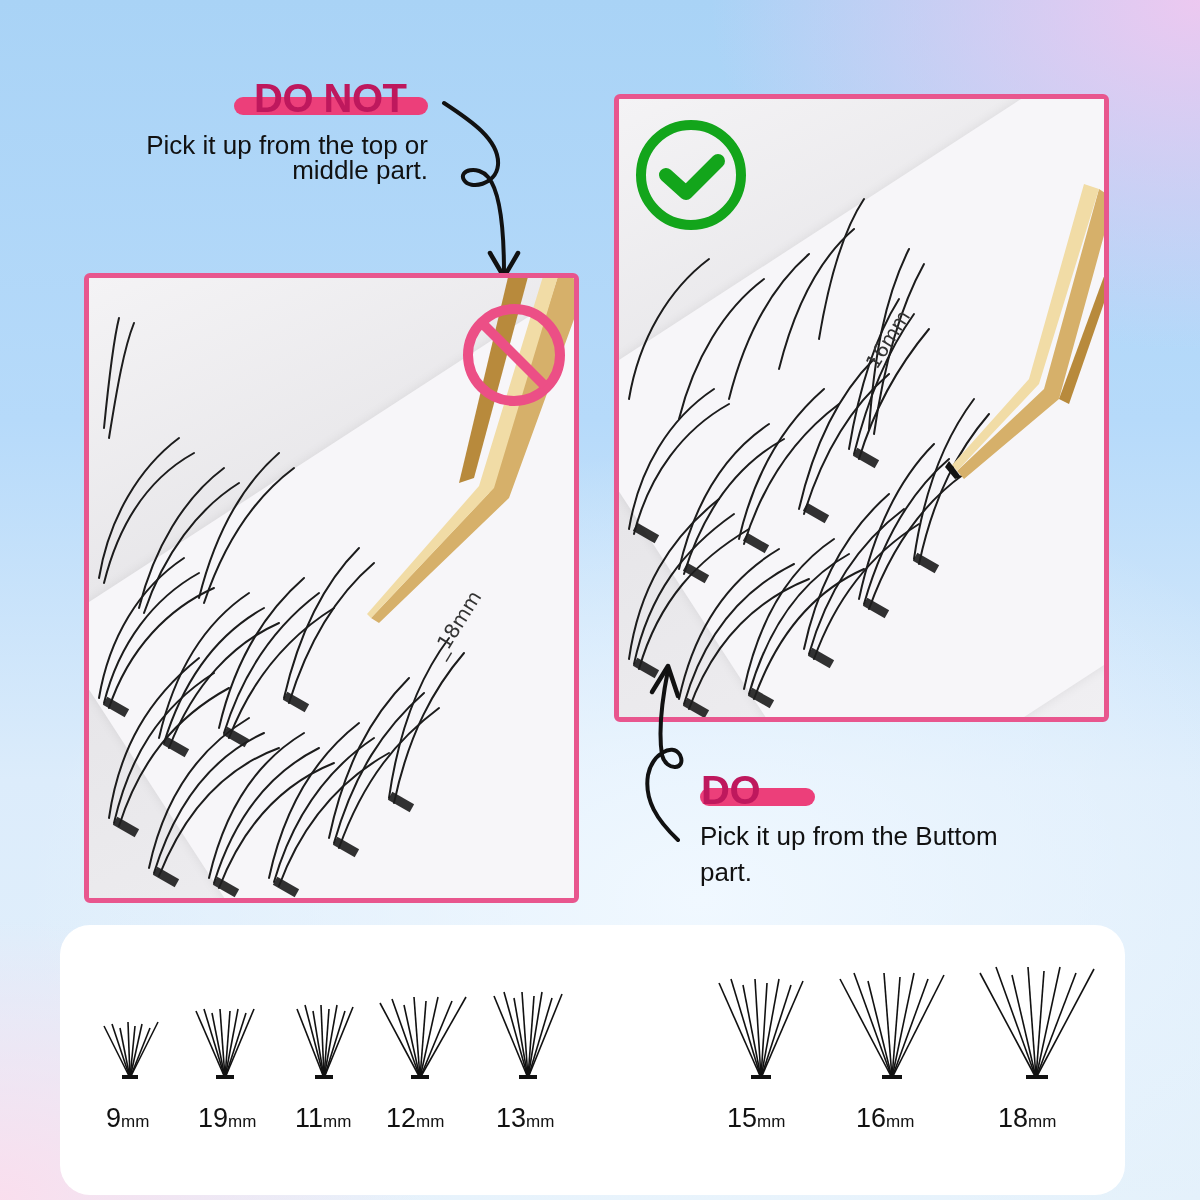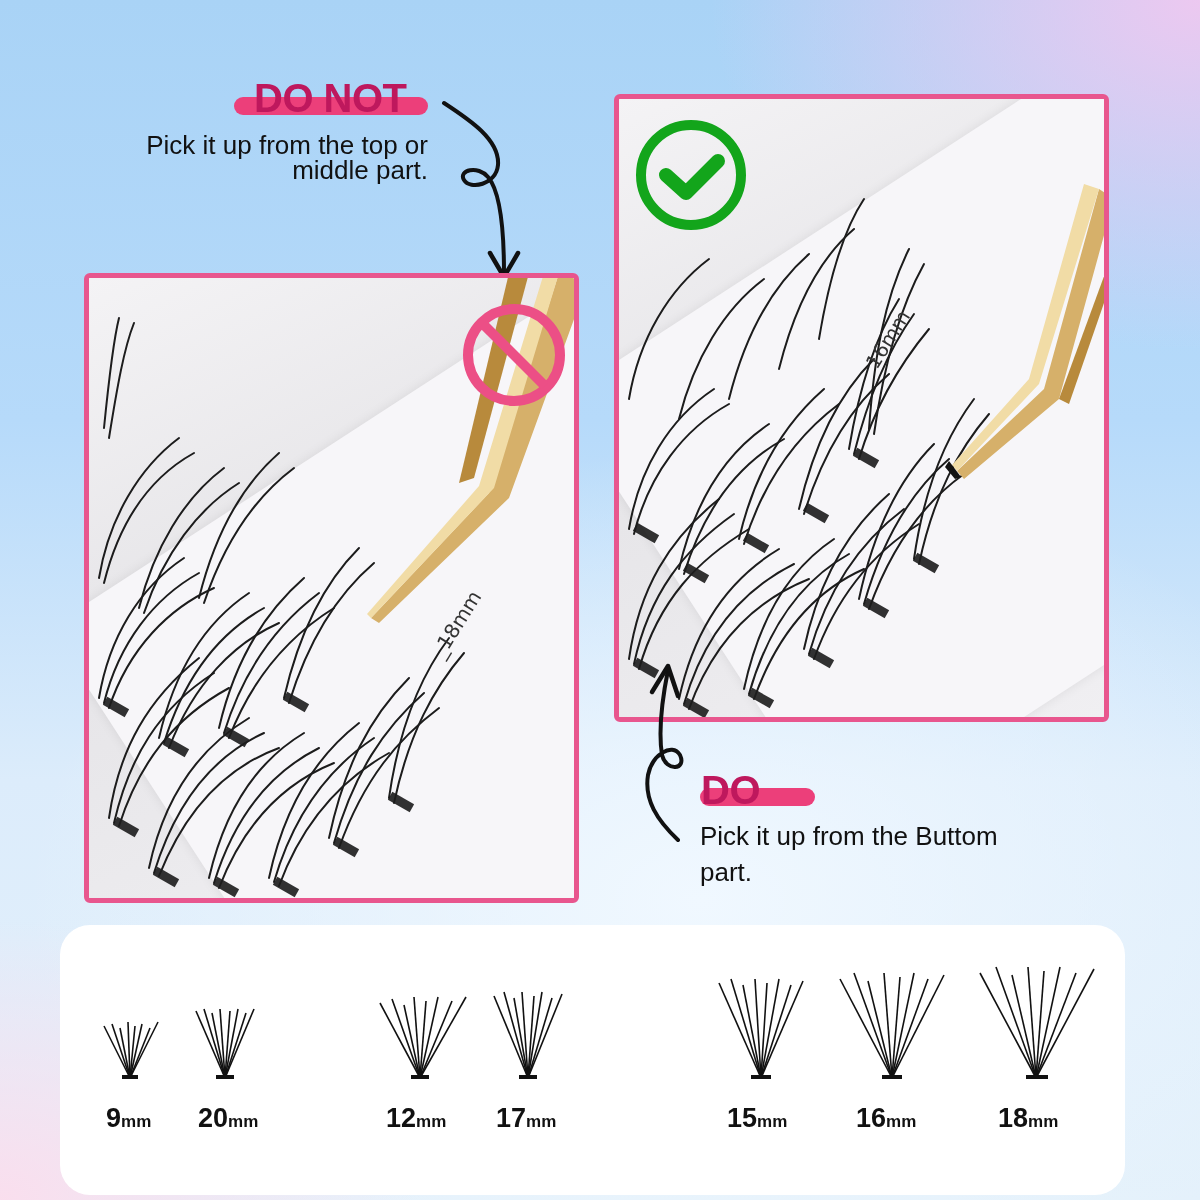--- a/index.html
+++ b/index.html
@@ -68,21 +68,21 @@
   .lash-card {
     position: absolute;
     left: 60px; top: 925px;
     width: 1065px; height: 270px;
     background: #ffffff;
     border-radius: 30px;
   }
   .lash-item {
     position: absolute;
     top: 0; height: 270px;
-    display: flex; flex-direction: column; align-items: center; font-weight: bold;
+    display: flex; flex-direction: column; align-items: center;
   }
   .lash-item svg { position: absolute; }
   .lash-label {
     position: absolute;
     top: 178px;
     white-space: nowrap;
     color: #111;
   }
   .lash-num { font-size: 27px; }
   .lash-unit { font-size: 17px; }
@@ -282,23 +282,39 @@
           <path d="M31 71 L10 2"></path>
           <path d="M31 71 L18 6"></path>
           <path d="M31 71 L26 2"></path>
           <path d="M31 71 L36 4"></path>
           <path d="M31 71 L44 2"></path>
           <path d="M31 71 L52 6"></path>
           <path d="M31 71 L60 2"></path>
         </g>
       <rect x="22" y="68" width="18" height="4" fill="#111"></rect>
     </svg>
-    <div class="lash-label" style="left:4px;"><span class="lash-num">20</span><span class="lash-unit">mm</span></div>
-  </div>
-
+    <div class="lash-label" style="left:4px;"><span class="lash-num">19</span><span class="lash-unit">mm</span></div>
+  </div>
+
+  <div class="lash-item" style="left:233px; width:62px;">
+    <svg style="left:0; top:78px;" width="62" height="77" viewBox="0 0 62 77">
+      <g stroke="#111" stroke-width="1.6" fill="none">
+          <path d="M31 75 L4 6"></path>
+          <path d="M31 75 L12 2"></path>
+          <path d="M31 75 L20 8"></path>
+          <path d="M31 75 L28 2"></path>
+          <path d="M31 75 L36 6"></path>
+          <path d="M31 75 L44 2"></path>
+          <path d="M31 75 L52 8"></path>
+          <path d="M31 75 L60 4"></path>
+        </g>
+      <rect x="22" y="72" width="18" height="4" fill="#111"></rect>
+    </svg>
+    <div class="lash-label" style="left:2px;"><span class="lash-num">11</span><span class="lash-unit">mm</span></div>
+  </div>
 
   <div class="lash-item" style="left:318px; width:90px;">
     <svg style="left:0; top:70px;" width="90" height="85" viewBox="0 0 90 85">
       <g stroke="#111" stroke-width="1.6" fill="none">
           <path d="M42 83 L2 8"></path>
           <path d="M42 83 L14 4"></path>
           <path d="M42 83 L26 10"></path>
           <path d="M42 83 L36 2"></path>
           <path d="M42 83 L48 6"></path>
           <path d="M42 83 L60 2"></path>
@@ -317,21 +333,21 @@
           <path d="M36 88 L12 2"></path>
           <path d="M36 88 L22 8"></path>
           <path d="M36 88 L30 2"></path>
           <path d="M36 88 L42 6"></path>
           <path d="M36 88 L50 2"></path>
           <path d="M36 88 L60 8"></path>
           <path d="M36 88 L70 4"></path>
         </g>
       <rect x="27" y="85" width="18" height="4" fill="#111"></rect>
     </svg>
-    <div class="lash-label" style="left:4px;"><span class="lash-num">17</span><span class="lash-unit">mm</span></div>
+    <div class="lash-label" style="left:4px;"><span class="lash-num">13</span><span class="lash-unit">mm</span></div>
   </div>
 
 
   <div class="lash-item" style="left:657px; width:88px;">
     <svg style="left:0; top:52px;" width="88" height="103" viewBox="0 0 88 103">
       <g stroke="#111" stroke-width="1.6" fill="none">
           <path d="M44 101 L2 6"></path>
           <path d="M44 101 L14 2"></path>
           <path d="M44 101 L26 8"></path>
           <path d="M44 101 L38 2"></path>

